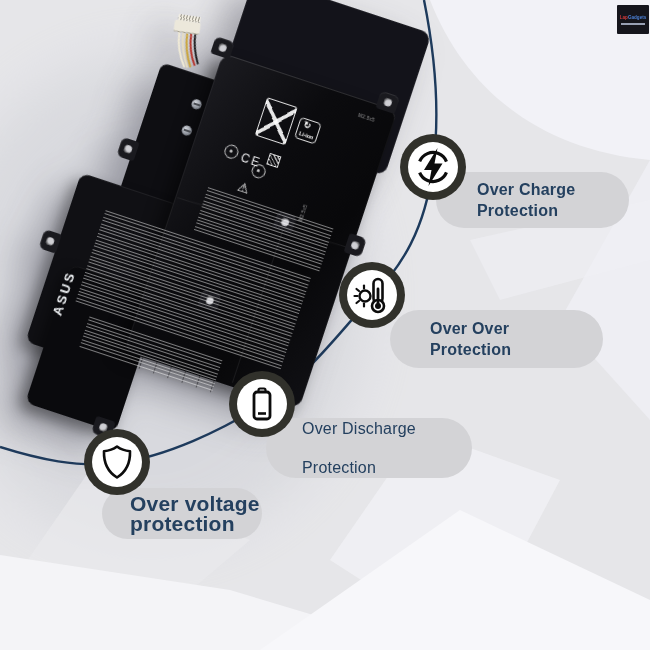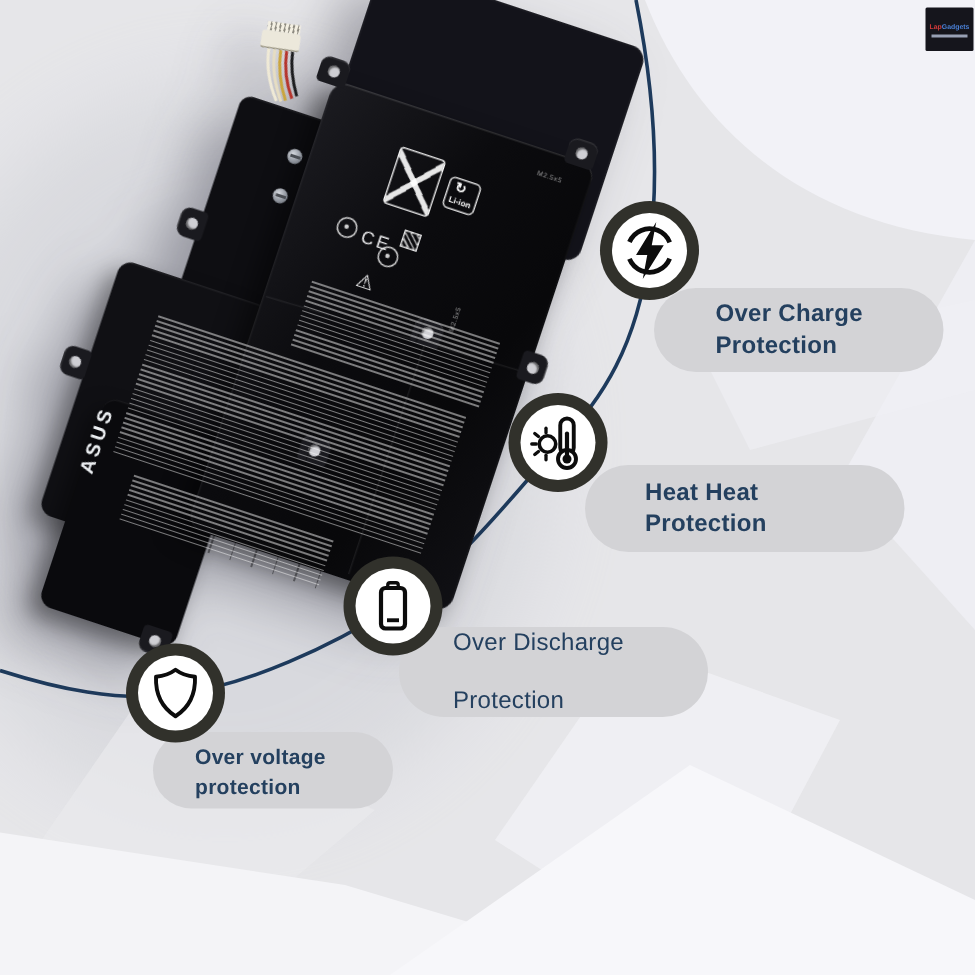--- a/index.html
+++ b/index.html
@@ -68,24 +68,24 @@
 
   
   .icon-wrap{position:absolute;width:66px;height:66px;border-radius:50%;background:var(--ring);
              display:flex;align-items:center;justify-content:center;z-index:40;}
   .icon-face{width:50px;height:50px;border-radius:50%;background:#ffffff;
              display:flex;align-items:center;justify-content:center;}
   .pill{position:absolute;background:var(--pill);z-index:30;display:flex;flex-direction:column;
         justify-content:center;color:var(--accent);font-size:16px;line-height:21px;font-weight:700;
         letter-spacing:.2px;}
   .pill span{white-space:nowrap;}
-  .ic-charge{left:400px;top:134px;}  .pl-charge{left:436px;top:172px;width:193px;height:56px;border-radius:30px;padding-left:41px;box-sizing:border-box;margin-top:20px;}
+  .ic-charge{left:400px;top:134px;}  .pl-charge{left:436px;top:172px;width:193px;height:56px;border-radius:30px;padding-left:41px;box-sizing:border-box;}
   .ic-heat{left:339px;top:262px;}    .pl-heat{left:390px;top:310px;width:213px;height:58px;border-radius:29px;padding-left:40px;box-sizing:border-box;}
   .ic-dis{left:229px;top:371px;}     .pl-dis{left:266px;top:418px;width:206px;height:60px;border-radius:30px;padding-left:36px;box-sizing:border-box;font-weight:400;justify-content:space-between;}
-  .ic-volt{left:84px;top:429px;}     .pl-volt{left:102px;top:488px;width:160px;height:51px;border-radius:26px;padding-left:28px;box-sizing:border-box;font-size:14px;line-height:20px;}
+  .ic-volt{left:84px;top:429px;}     .pl-volt{left:102px;top:488px;width:160px;height:51px;border-radius:26px;padding-left:28px;box-sizing:border-box;font-size:21px;line-height:20px;}
 
   
   .badge{position:absolute;left:617px;top:5px;width:32px;height:29px;background:#15151c;z-index:50;
          display:flex;flex-direction:column;align-items:center;justify-content:center;border-radius:1px;}
   .badge .bname{font-size:4.6px;font-weight:bold;letter-spacing:0;line-height:6px;}
   .badge .bname .r{color:var(--badge_red);} .badge .bname .b{color:var(--badge_blue);}
   .badge .bline{width:24px;height:1.5px;background:#98a0b4;margin-top:2.5px;}
 </style>
 </head>
 <body>
@@ -173,21 +173,21 @@
   <div class="icon-wrap ic-charge">
     <div class="icon-face">
       <svg width="40" height="40" viewBox="0 0 40 40">
         <circle cx="20" cy="20" r="14.5" fill="none" stroke="#0c0c0c" stroke-width="3.2" stroke-dasharray="34 11.5" transform="rotate(22 20 20)"></circle>
         <path d="M24.5 1 L11 23 L18.5 23 L15.5 39 L29.5 16.5 L21.5 16.5 Z" fill="#0c0c0c"></path>
       </svg>
     </div>
   </div>
 
   <div class="pill pl-heat">
-    <span>Heat Heat</span>
+    <span>Over Over</span>
     <span>Protection</span>
   </div>
   <div class="icon-wrap ic-heat">
     <div class="icon-face">
       <svg width="40" height="40" viewBox="0 0 40 40">
         <g stroke="#0c0c0c" stroke-width="2.2" stroke-linecap="round">
           <line x1="12" y1="10.5" x2="12" y2="13.5"></line>
           <line x1="4.5" y1="14" x2="7" y2="16"></line>
           <line x1="2.5" y1="21" x2="5.5" y2="21"></line>
           <line x1="4.5" y1="28" x2="7" y2="26"></line>

